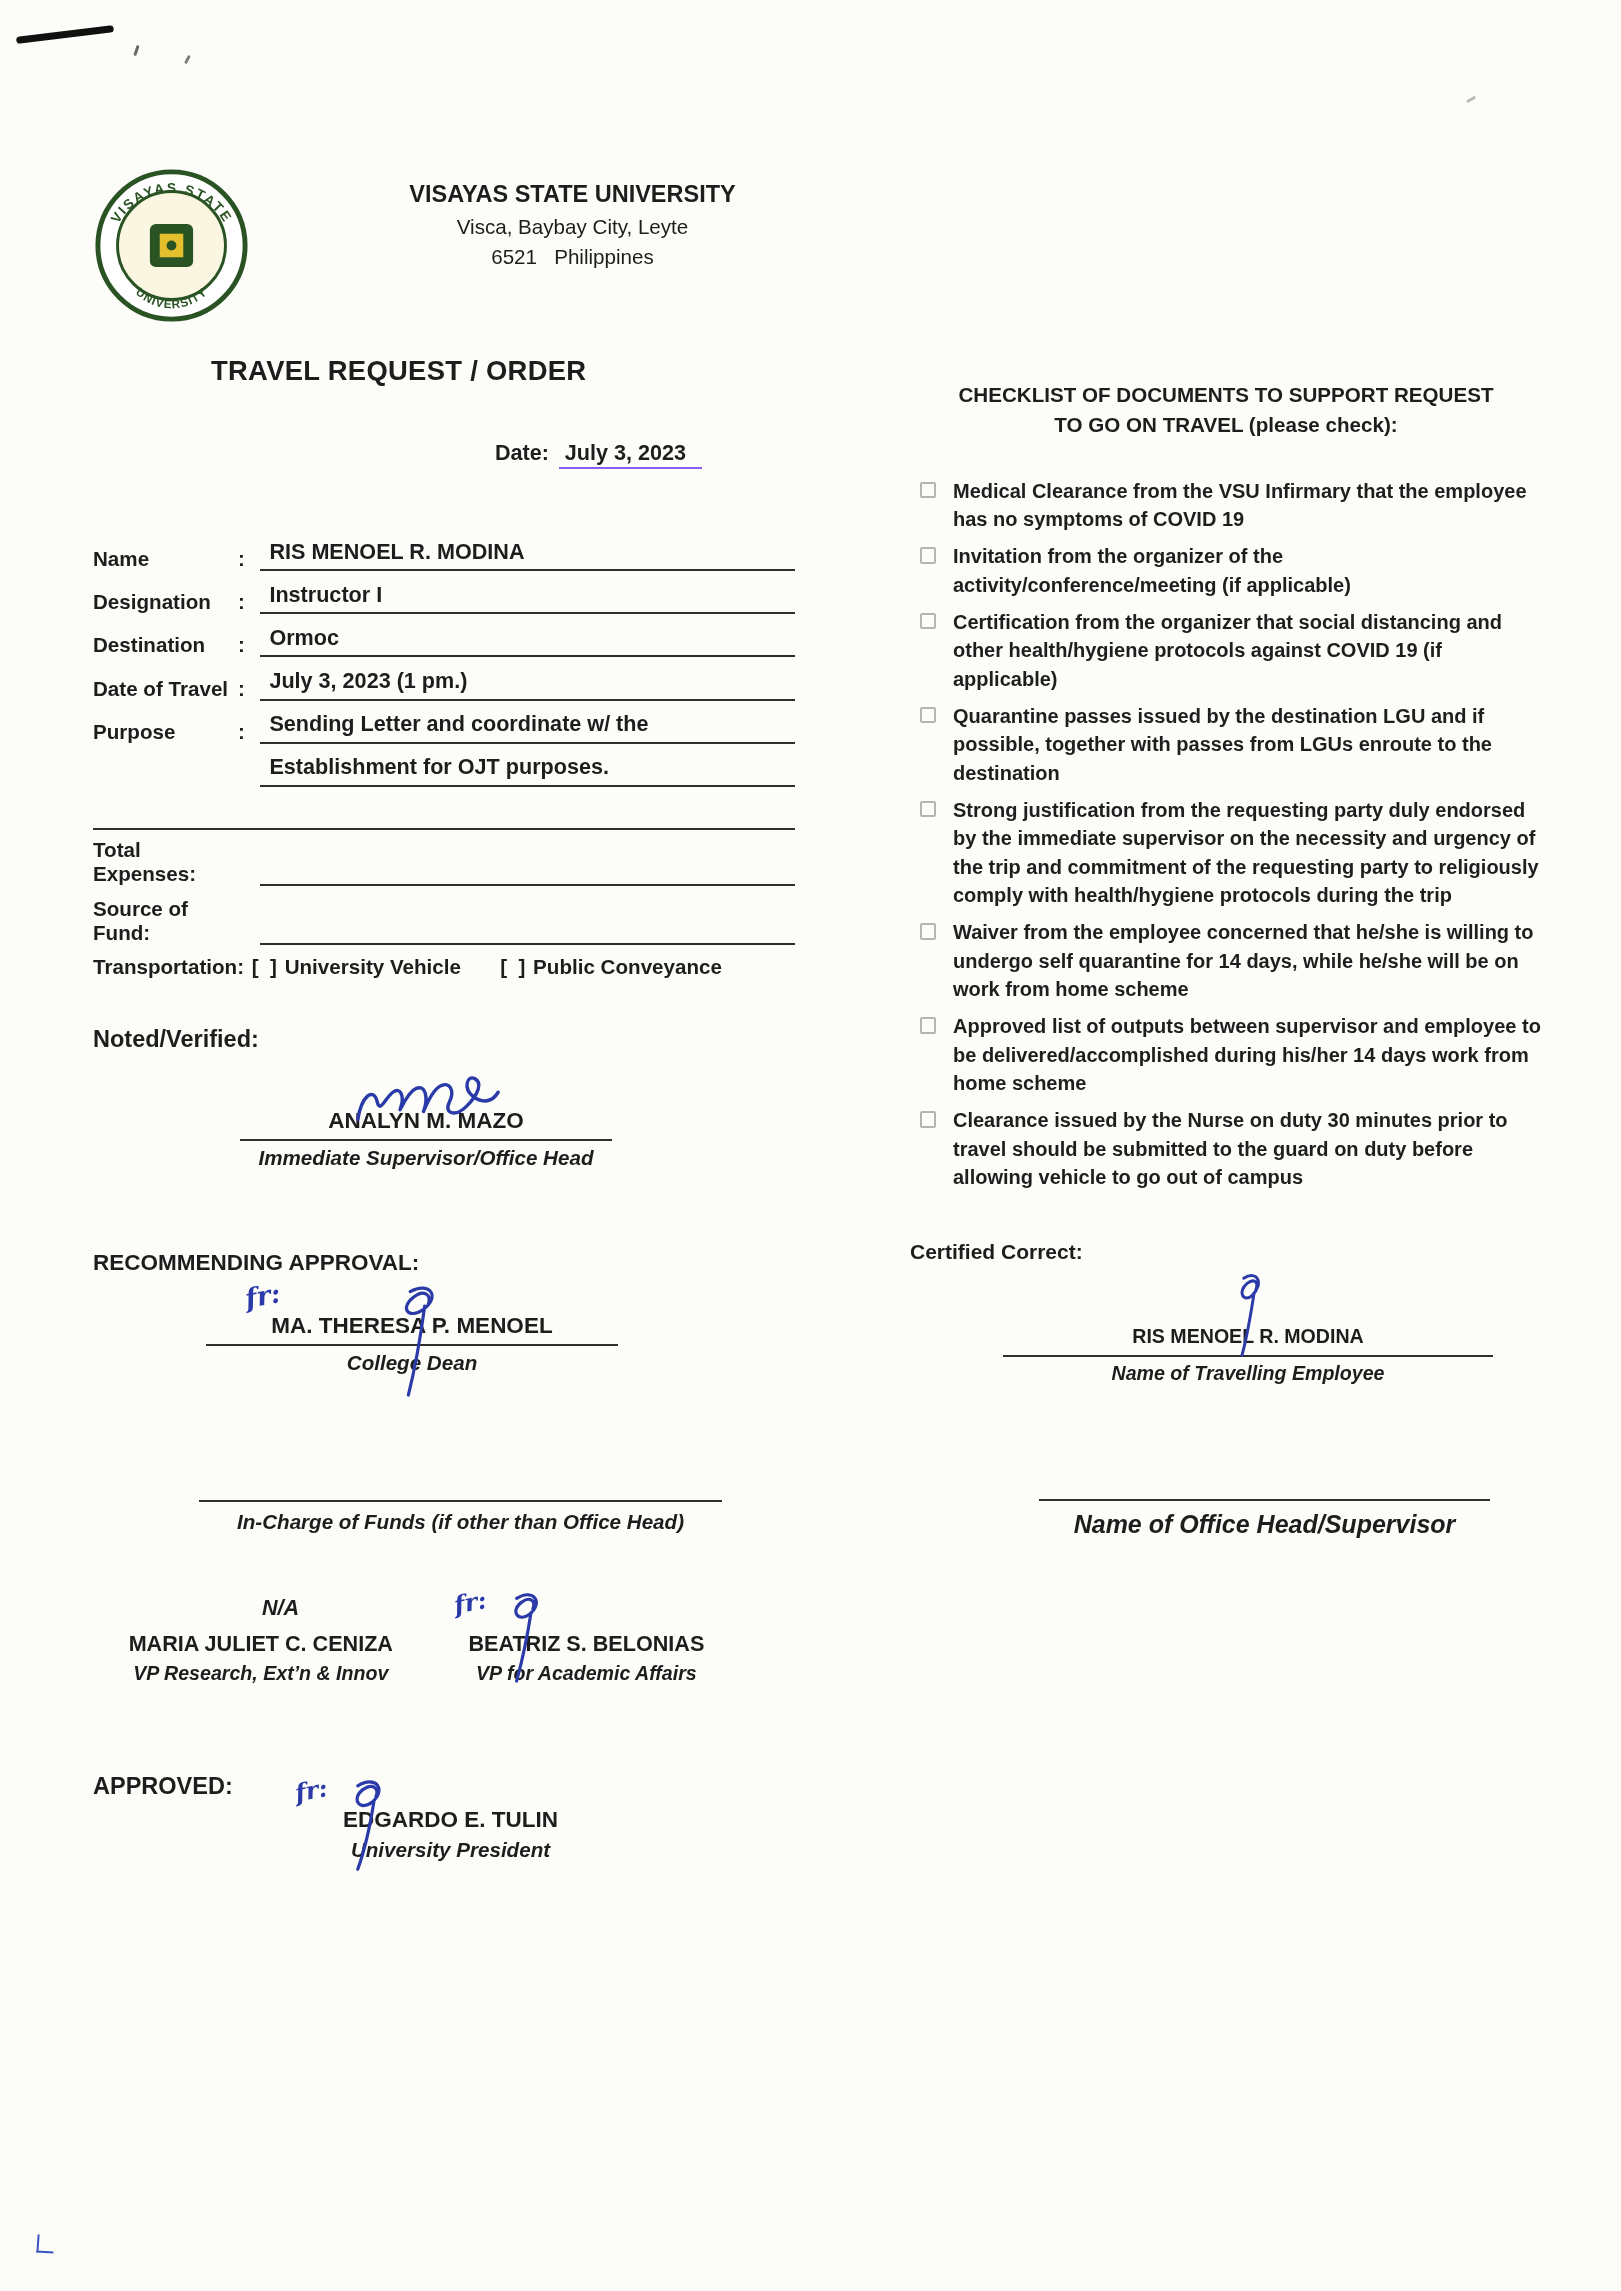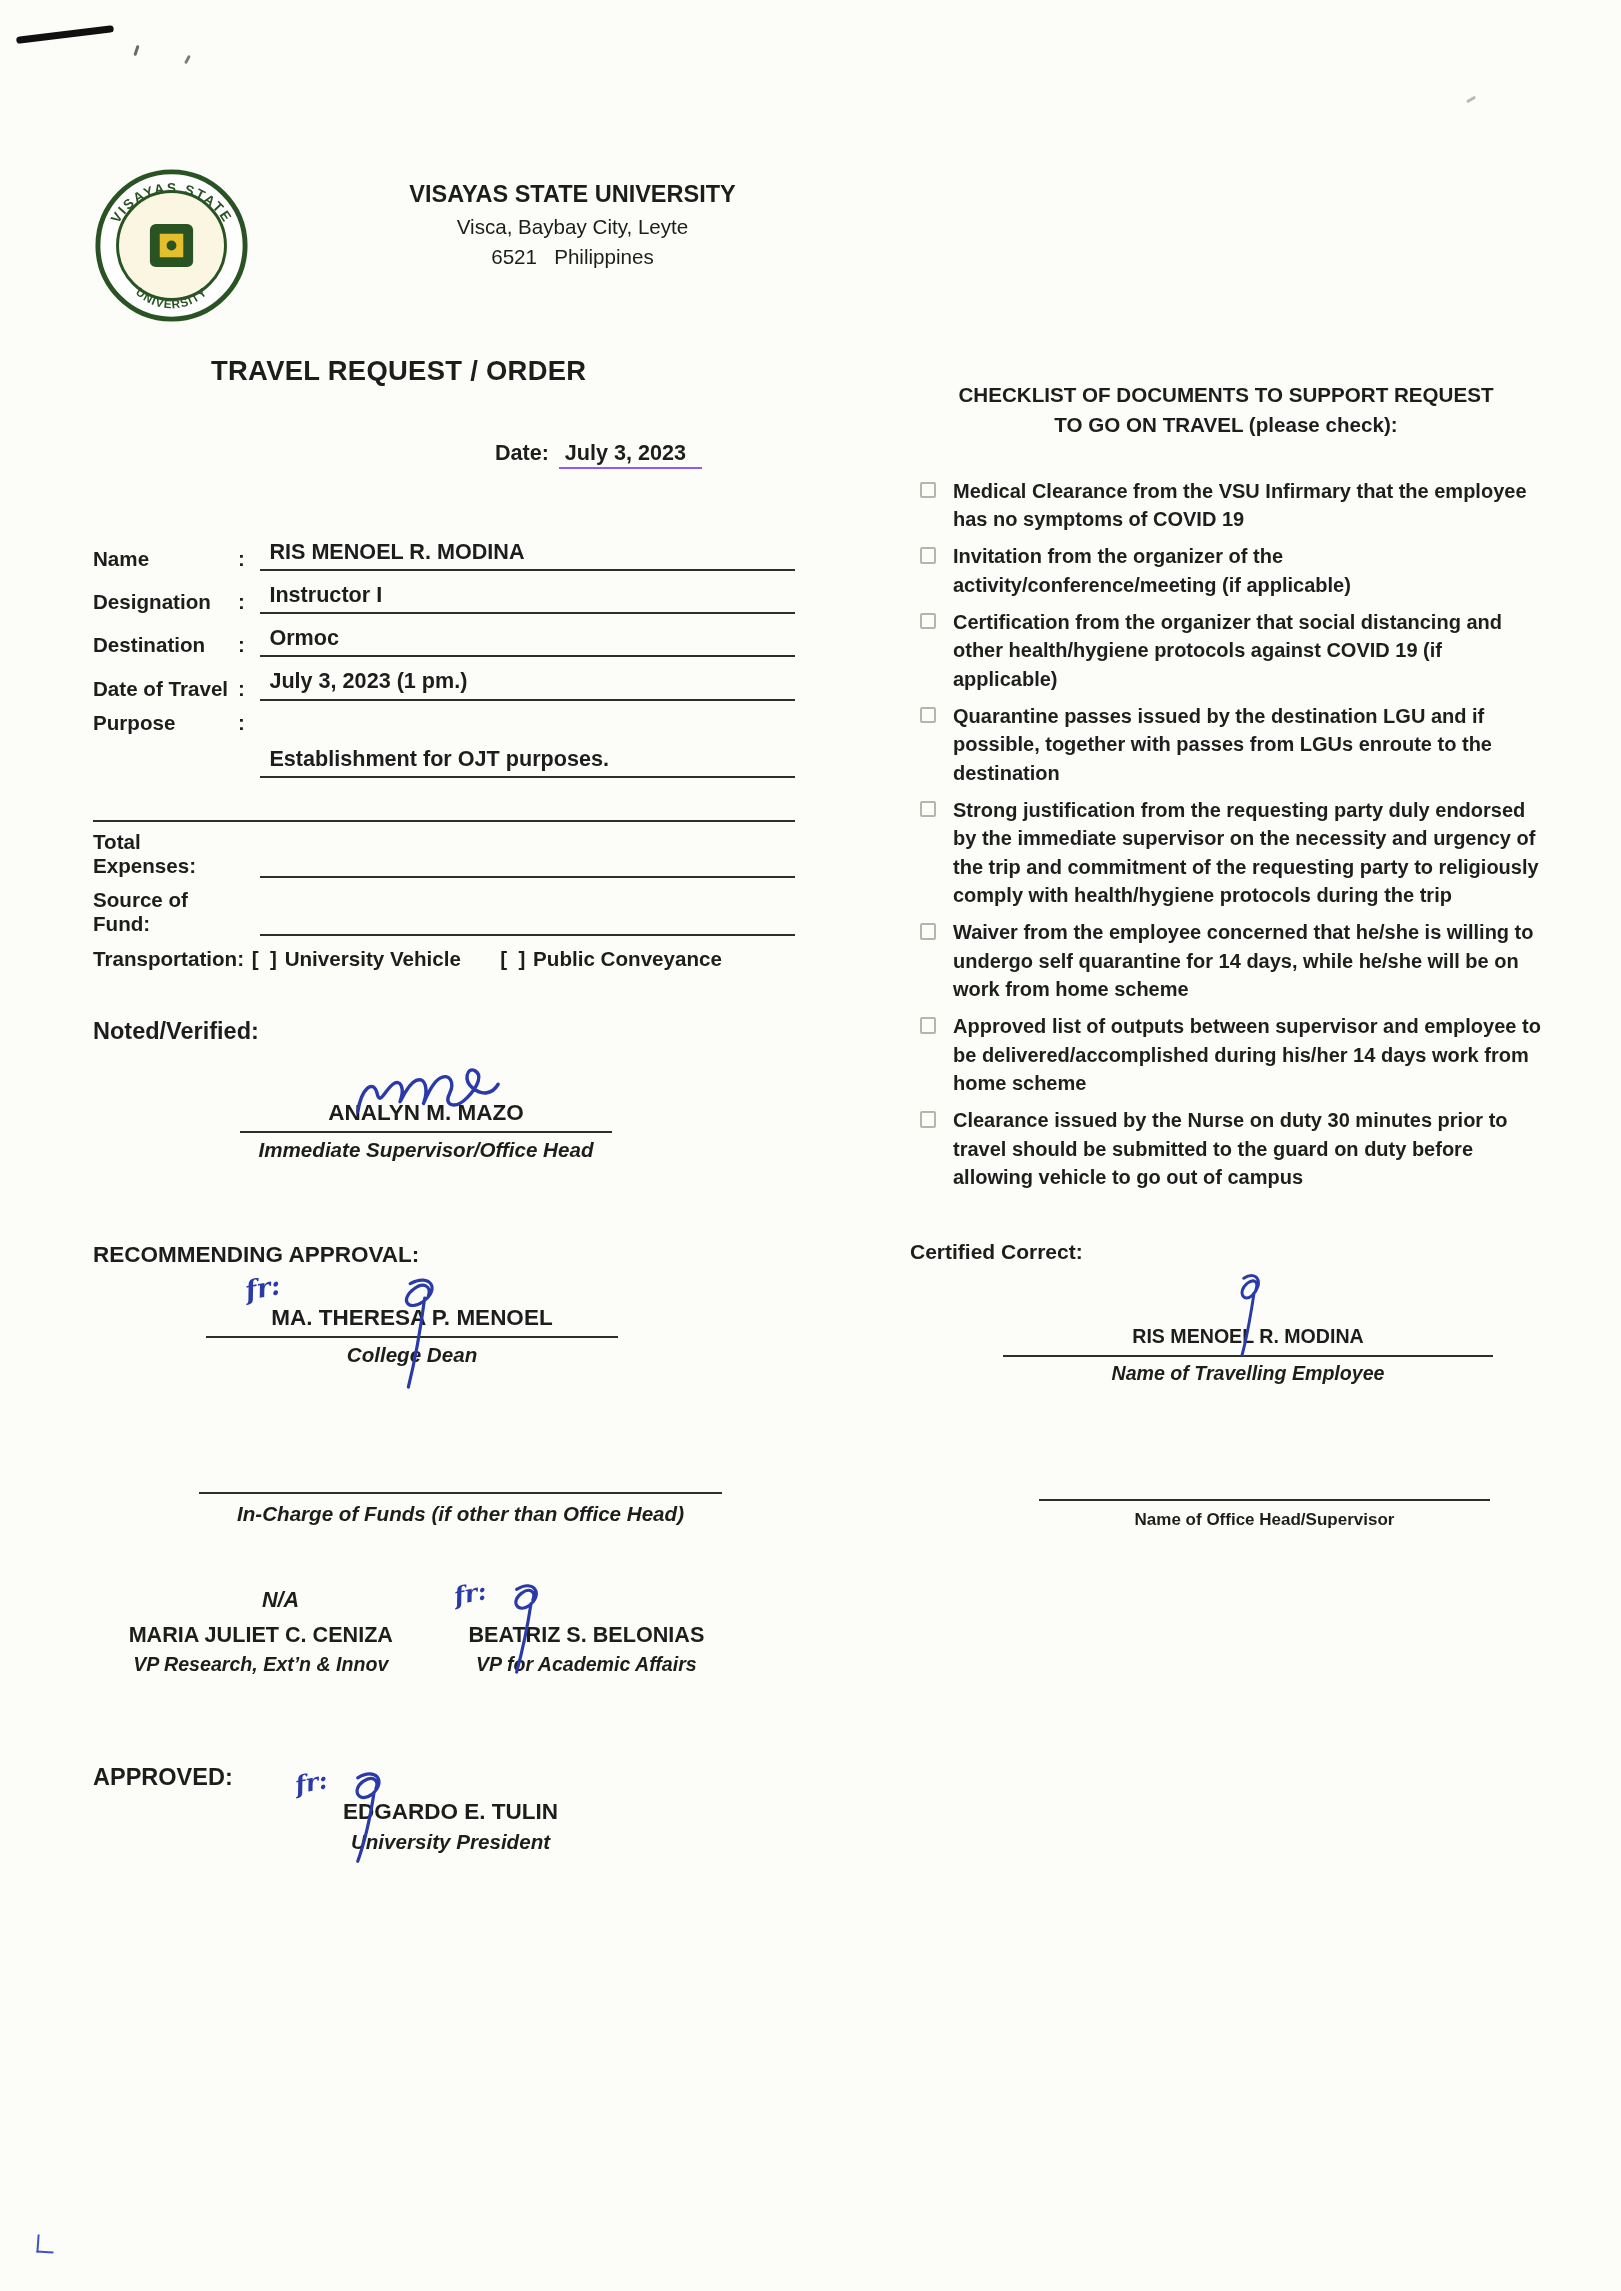--- a/index.html
+++ b/index.html
@@ -92,21 +92,21 @@
 
   .cc-heading { margin-top:49px; font-size:21px; font-weight:700; }
   .modina-block { width:490px; margin:61px 0 0 93px; }
   .modina-name { font-size:19.6px; font-weight:700; border-bottom:2px solid #2e2e2e; padding-bottom:6.9px; }
   .modina-caption { font-size:19.6px; font-weight:700; font-style:italic; margin-top:4.9px; }
   .modina-ink { left:50%; transform:translateX(-50%); top:-57px; width:78px; height:94px; }
 
   .nv-heading { margin-top:88px; font-size:21px; font-weight:700; }
   .oh-block { width:451px; margin:114px 0 0 129px; text-align:center; }
   .oh-line { border-bottom:2px solid #2e2e2e; height:0; }
-  .oh-caption { font-size:17px; font-weight:700; margin-top:8.8px; }
+  .oh-caption { font-size:25px; font-weight:700; font-style:italic; margin-top:8.8px; }
 </style>
 </head>
 <body>
 
 <div class="page">
 
   <div class="artifact artifact-swoosh"></div>
   <div class="artifact artifact-tick1"></div>
   <div class="artifact artifact-tick2"></div>
   <div class="artifact artifact-faint-r"></div>
@@ -162,20 +162,21 @@
         <span class="f-value">Ormoc</span>
       </div>
       <div class="field">
         <span class="f-label">Date of Travel</span>
         <span class="f-colon">:</span>
         <span class="f-value">July 3, 2023 (1 pm.)</span>
       </div>
       <div class="field">
         <span class="f-label">Purpose</span>
         <span class="f-colon">:</span>
+        <span class="f-value">Sending Letter and coordinate w/ the</span>
       </div>
       <div class="field">
         <span class="f-label"></span>
         <span class="f-colon"></span>
         <span class="f-value">Establishment for OJT purposes.</span>
       </div>
 
       <div class="blank-line"></div>
 
       <div class="fields-bottom">

